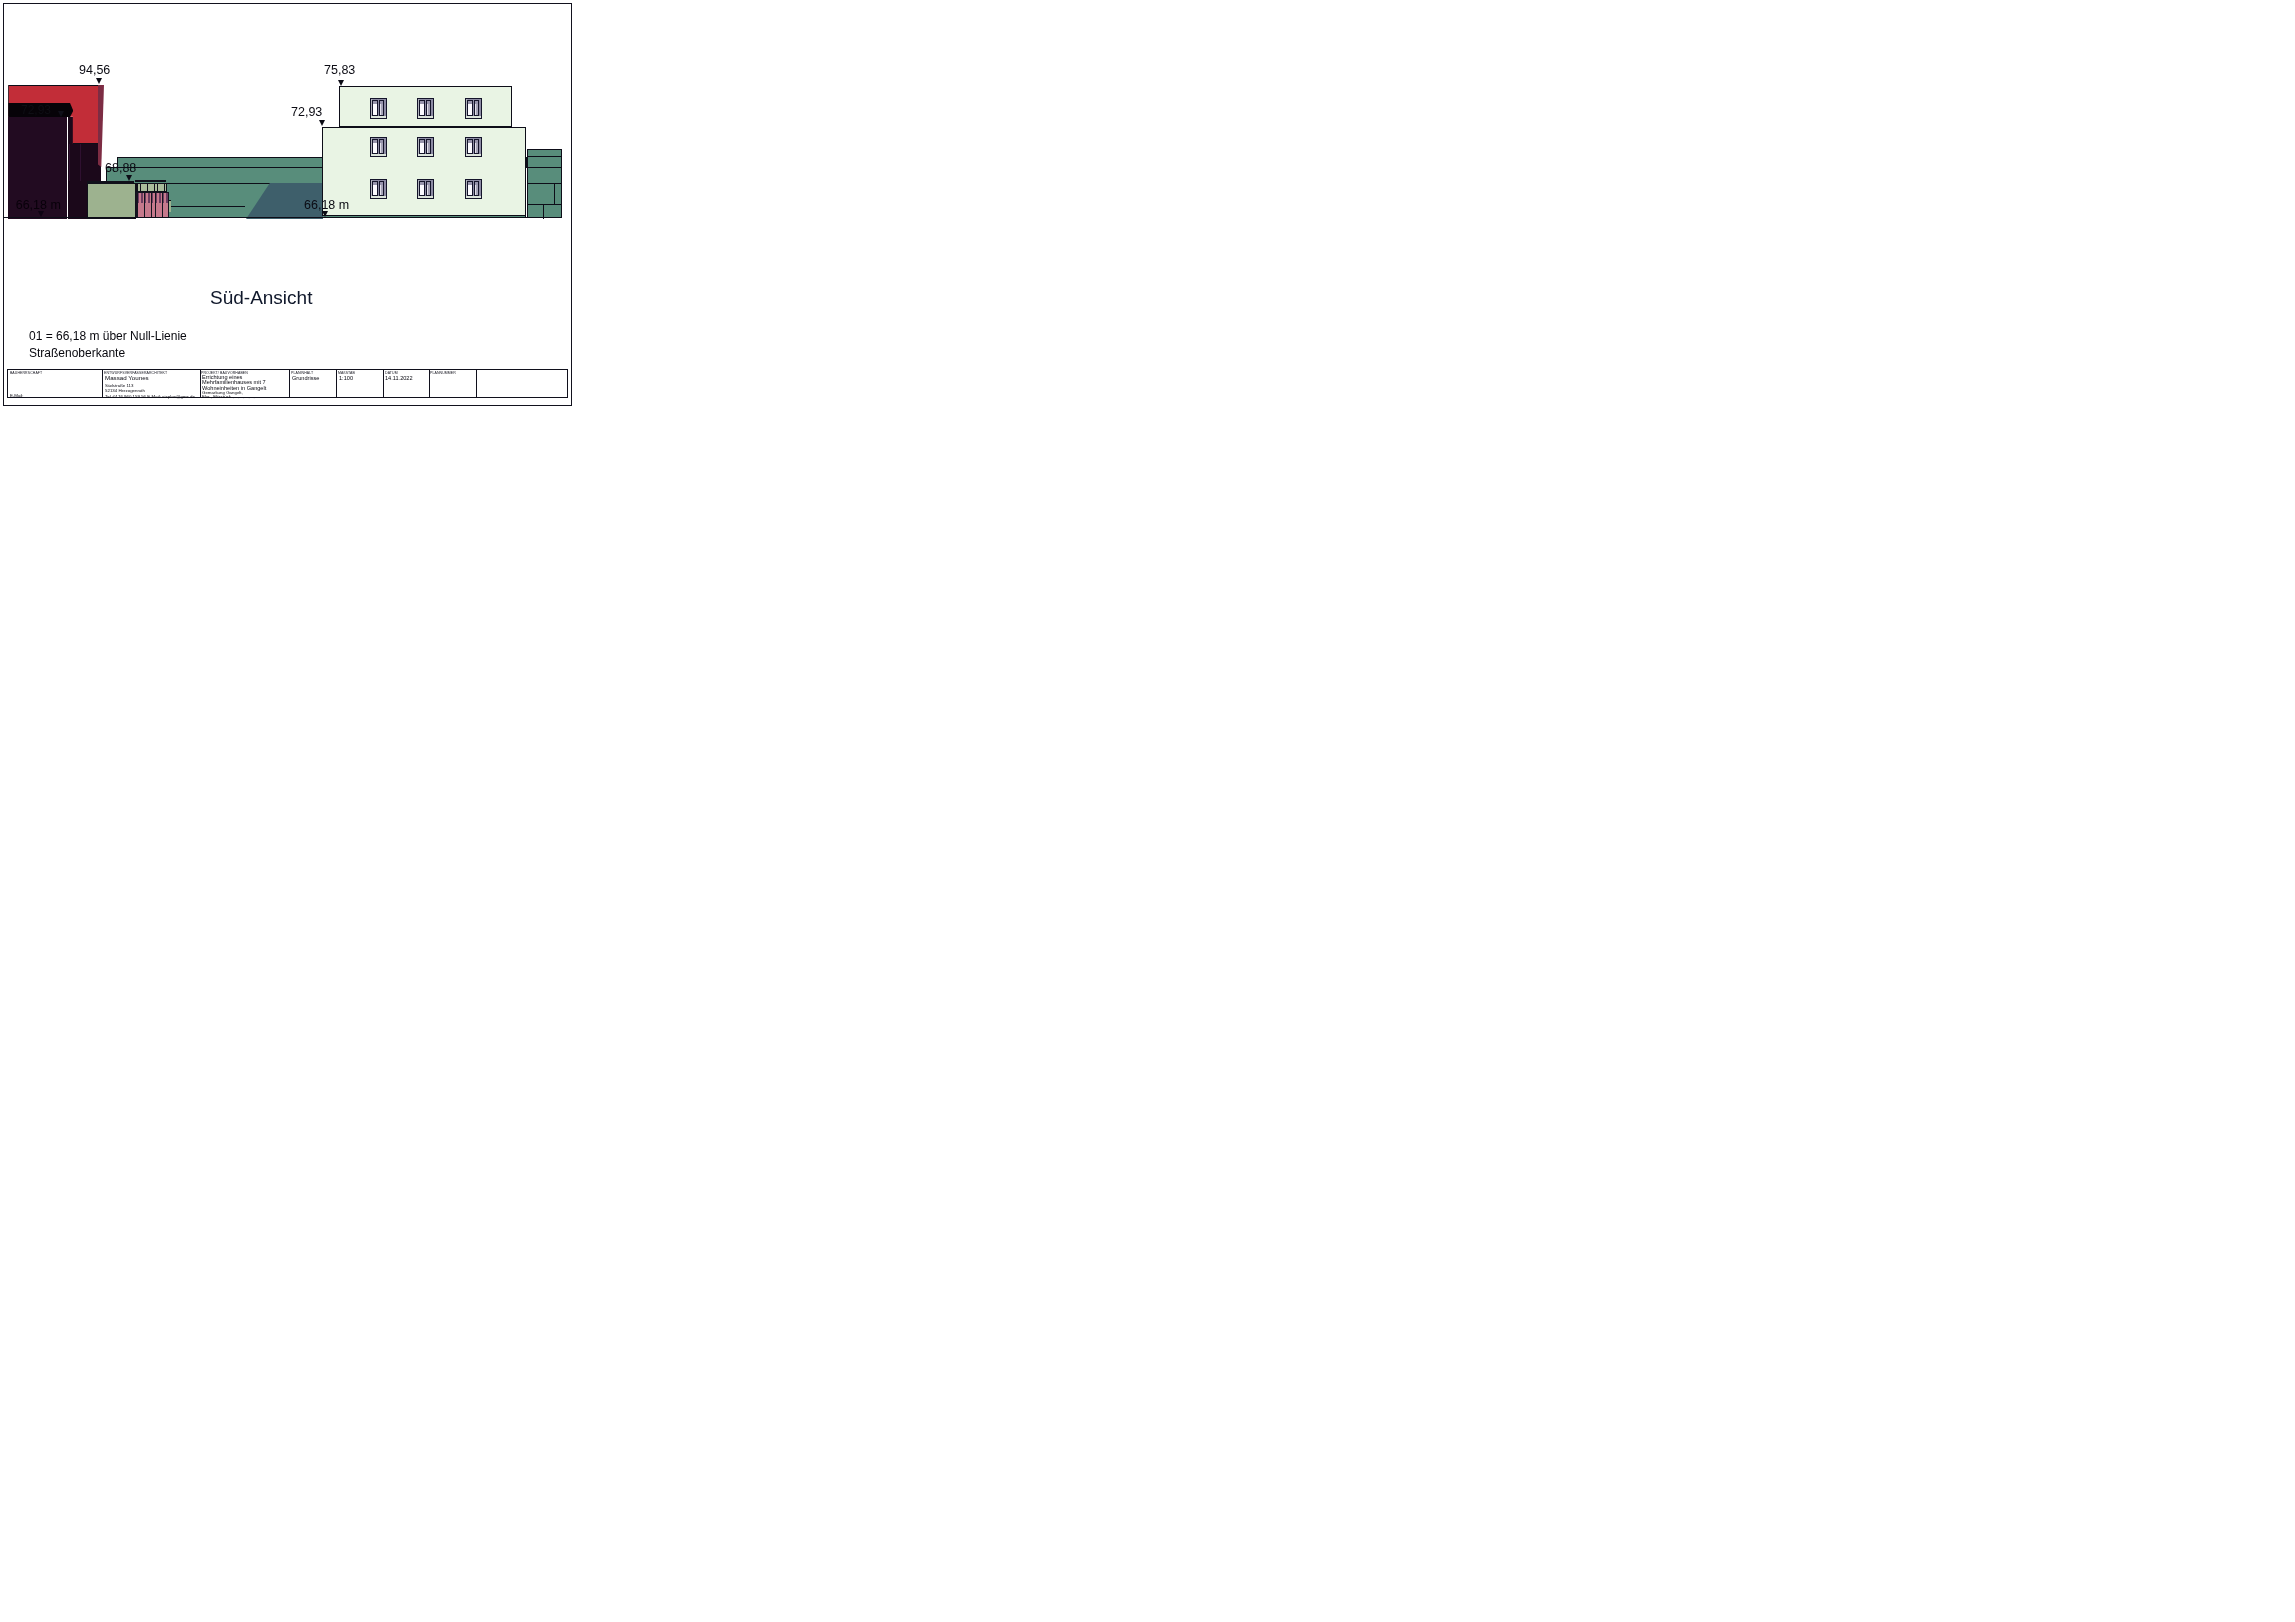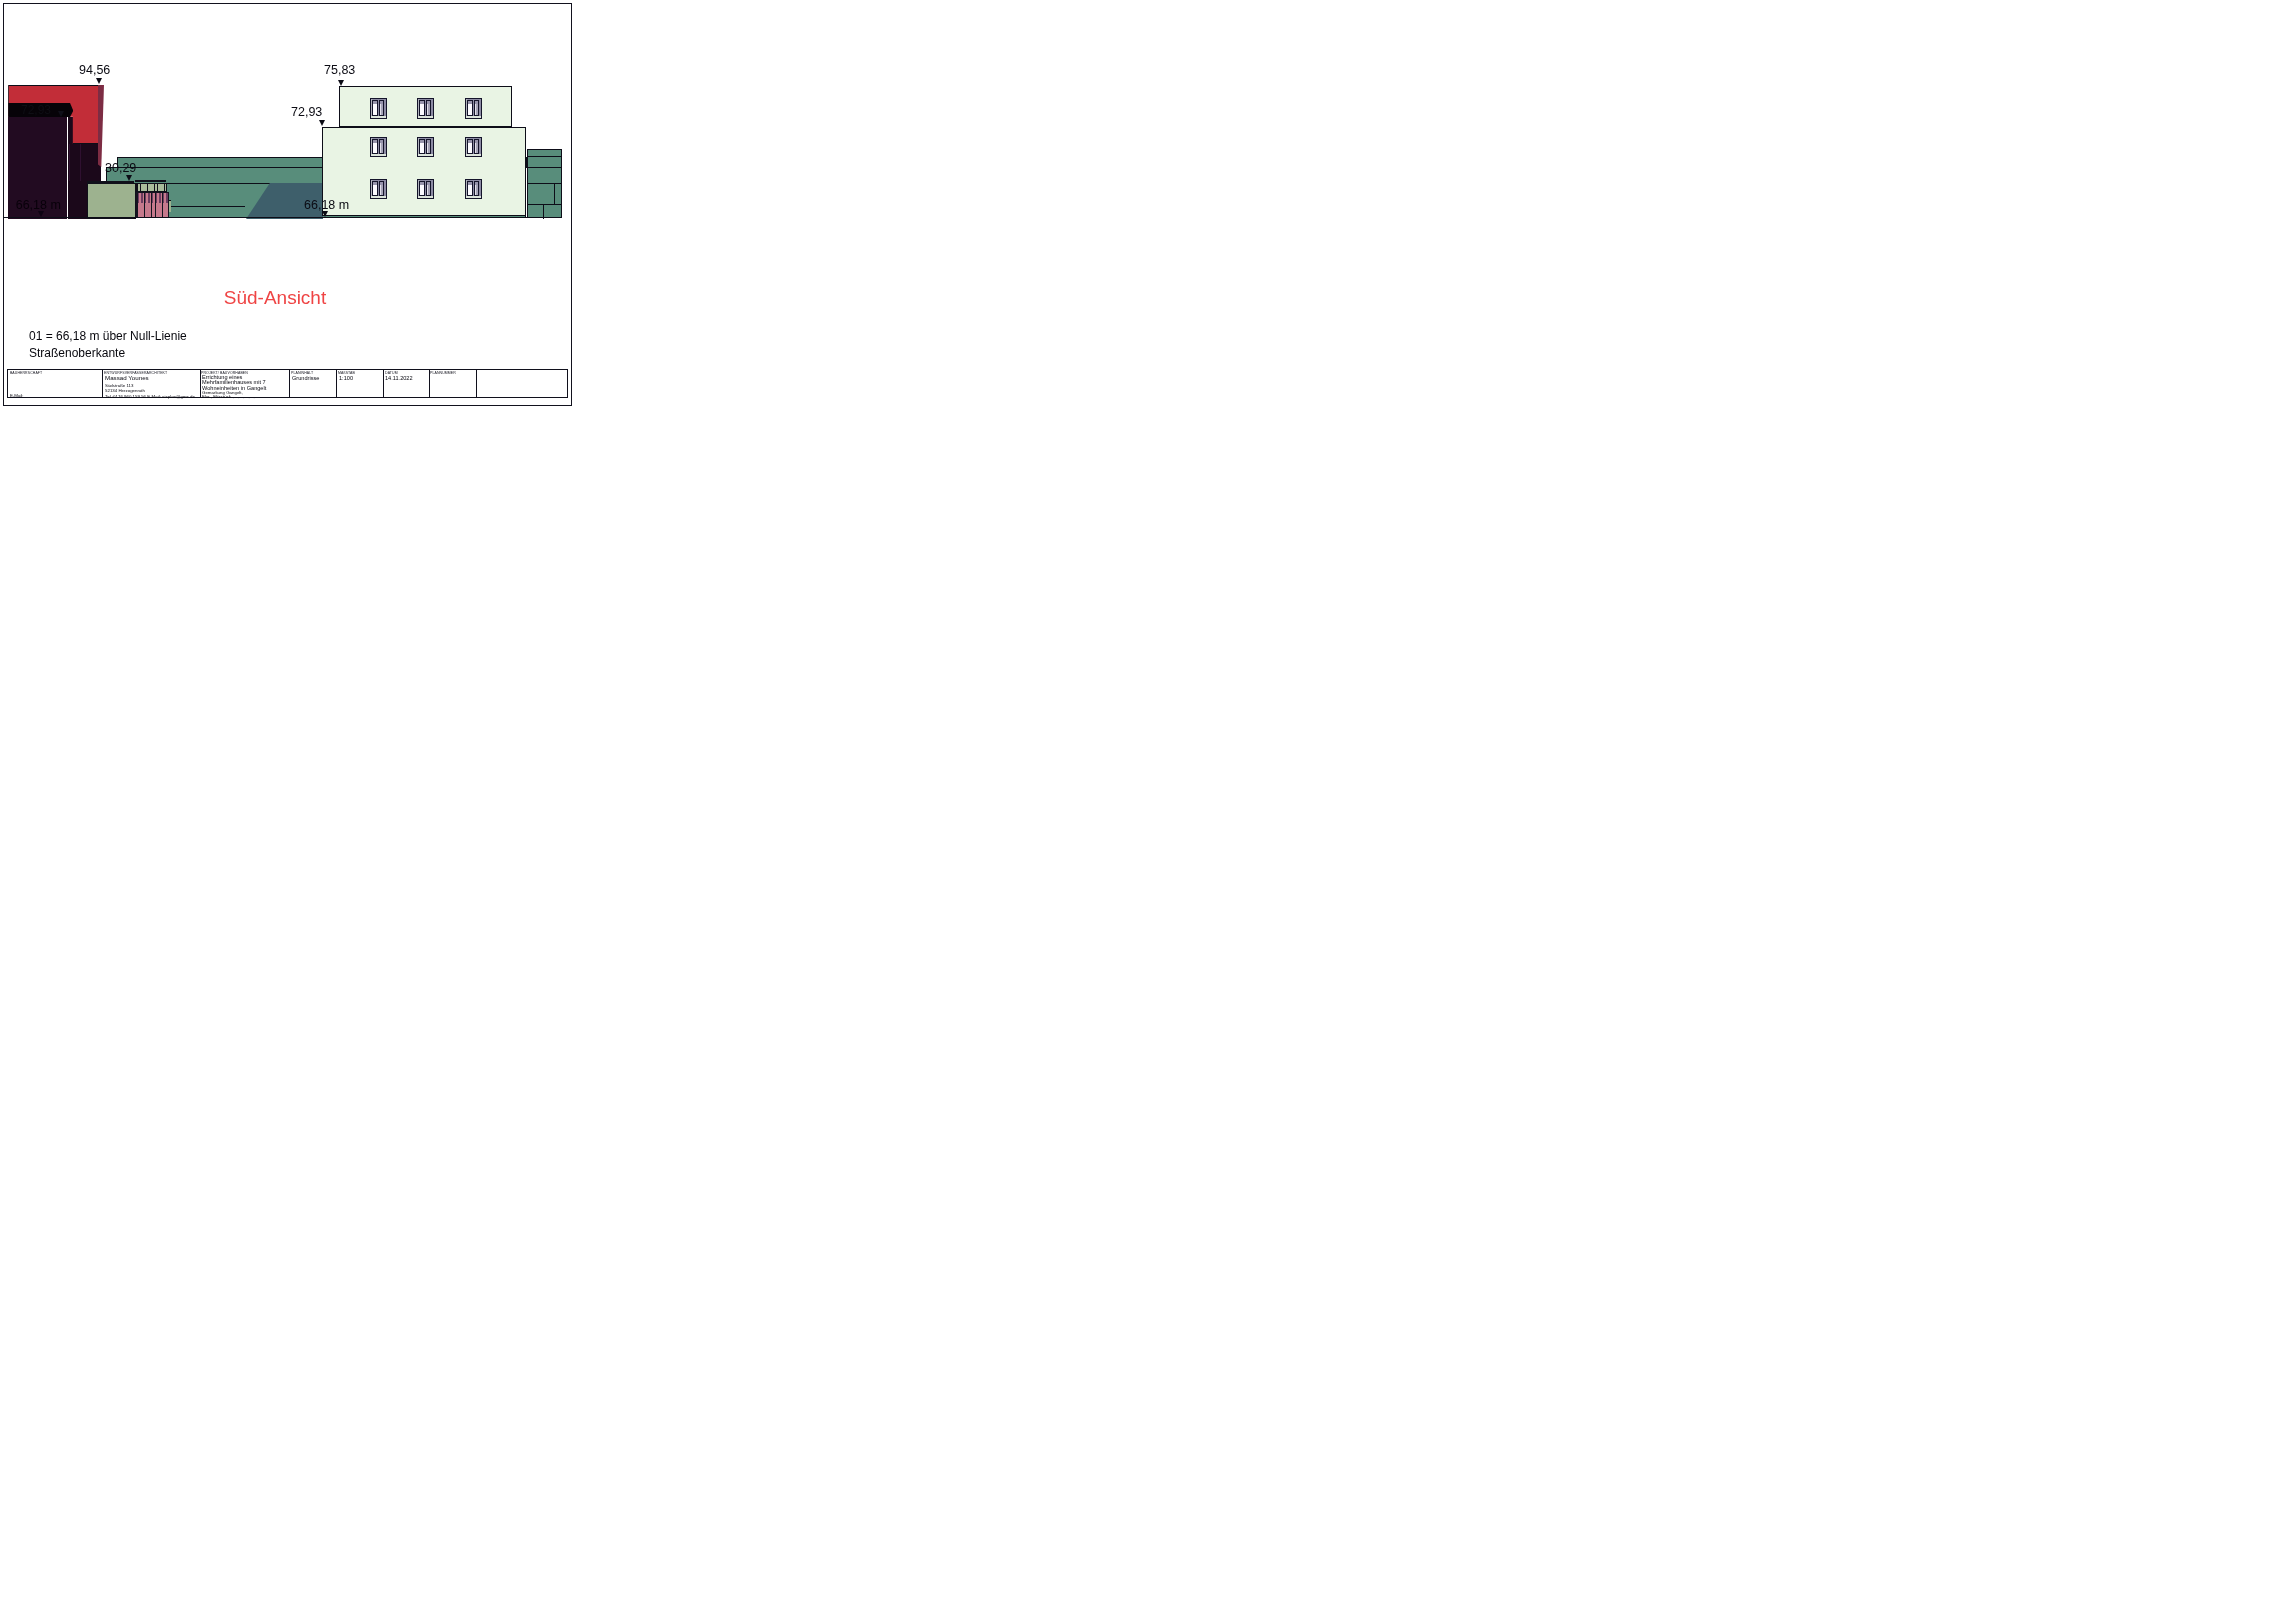--- a/index.html
+++ b/index.html
@@ -61,21 +61,21 @@
   .win { position:absolute; width:16.7px; background:#8d8ba4; border:0.9px solid #14142a; box-sizing:border-box;
          box-shadow:inset 0 -1.9px 0 #dce4dc, inset 1.4px 0 0 rgba(221,229,220,.45);
          display:flex; gap:0.5px; padding:1.4px 1.4px 2.3px 1.4px; }
   .pane { flex:1; border:0.7px solid #14142a; background:linear-gradient(to bottom,#9794ac 0 20%,#fbfaff 20%); }
   .pane.right { box-shadow:inset -2.3px 0 0 rgba(151,148,172,.85); }
 
   
   #ground { left:3.2px; top:217px; width:559px; height:1.2px; background:#0d0d18; }
 
   
-  #view-title { left:210px; top:287px; width:130px; text-align:center; font-size:19px; color:#ef4444; white-space:nowrap; }
+  #view-title { left:210px; top:287px; width:130px; text-align:left; font-size:19px; color:#0f172a; white-space:nowrap; }
   .note { left:29px; font-size:12px; color:#08080e; white-space:nowrap; }
 
   
   #titleblock { left:7px; top:369px; width:561px; height:29px; border:0.9px solid #10101c; box-sizing:border-box; background:#fff; }
   .tb-div { position:absolute; top:0; bottom:0; width:0.6px; background:#10101c; }
   .tb-label { position:absolute; font-size:3.5px; color:#15151f; letter-spacing:0.1px; white-space:nowrap; }
   .tb-big   { position:absolute; font-size:6.2px; color:#0a0a12; white-space:nowrap; }
   .tb-med   { position:absolute; font-size:5.6px; color:#0a0a12; white-space:nowrap; }
   .tb-small { position:absolute; font-size:4.4px; color:#0a0a12; white-space:nowrap; }
   .tb-faint { position:absolute; font-size:4.2px; color:#99a0ae; letter-spacing:1.4px; white-space:nowrap; }
@@ -167,21 +167,21 @@
 
   <div class="abs elv" style="left:79px; top:64px;">94,56</div>
   <div class="abs mk" style="left:96px; top:78px;"></div>
 
   <div class="abs elv" style="left:324px; top:64px;">75,83</div>
   <div class="abs mk" style="left:338px; top:80px;"></div>
 
   <div class="abs elv" style="left:291px; top:106px;">72,93</div>
   <div class="abs mk" style="left:319px; top:120px;"></div>
 
-  <div class="abs elv" style="left:105px; top:162px;">30,29</div>
+  <div class="abs elv" style="left:105px; top:162px;">68,88</div>
   <div class="abs mk" style="left:126px; top:175px;"></div>
 
   <div class="abs elv" style="left:304px; top:199px;">66,18 m</div>
   <div class="abs mk" style="left:322px; top:211px;"></div>
 
   <div id="view-title" class="abs">Süd-Ansicht</div>
   <div class="abs note" style="top:329px;">01 = 66,18 m über Null-Lienie</div>
   <div class="abs note" style="top:346px;">Straßenoberkante</div>
 
   <div id="titleblock" class="abs">

